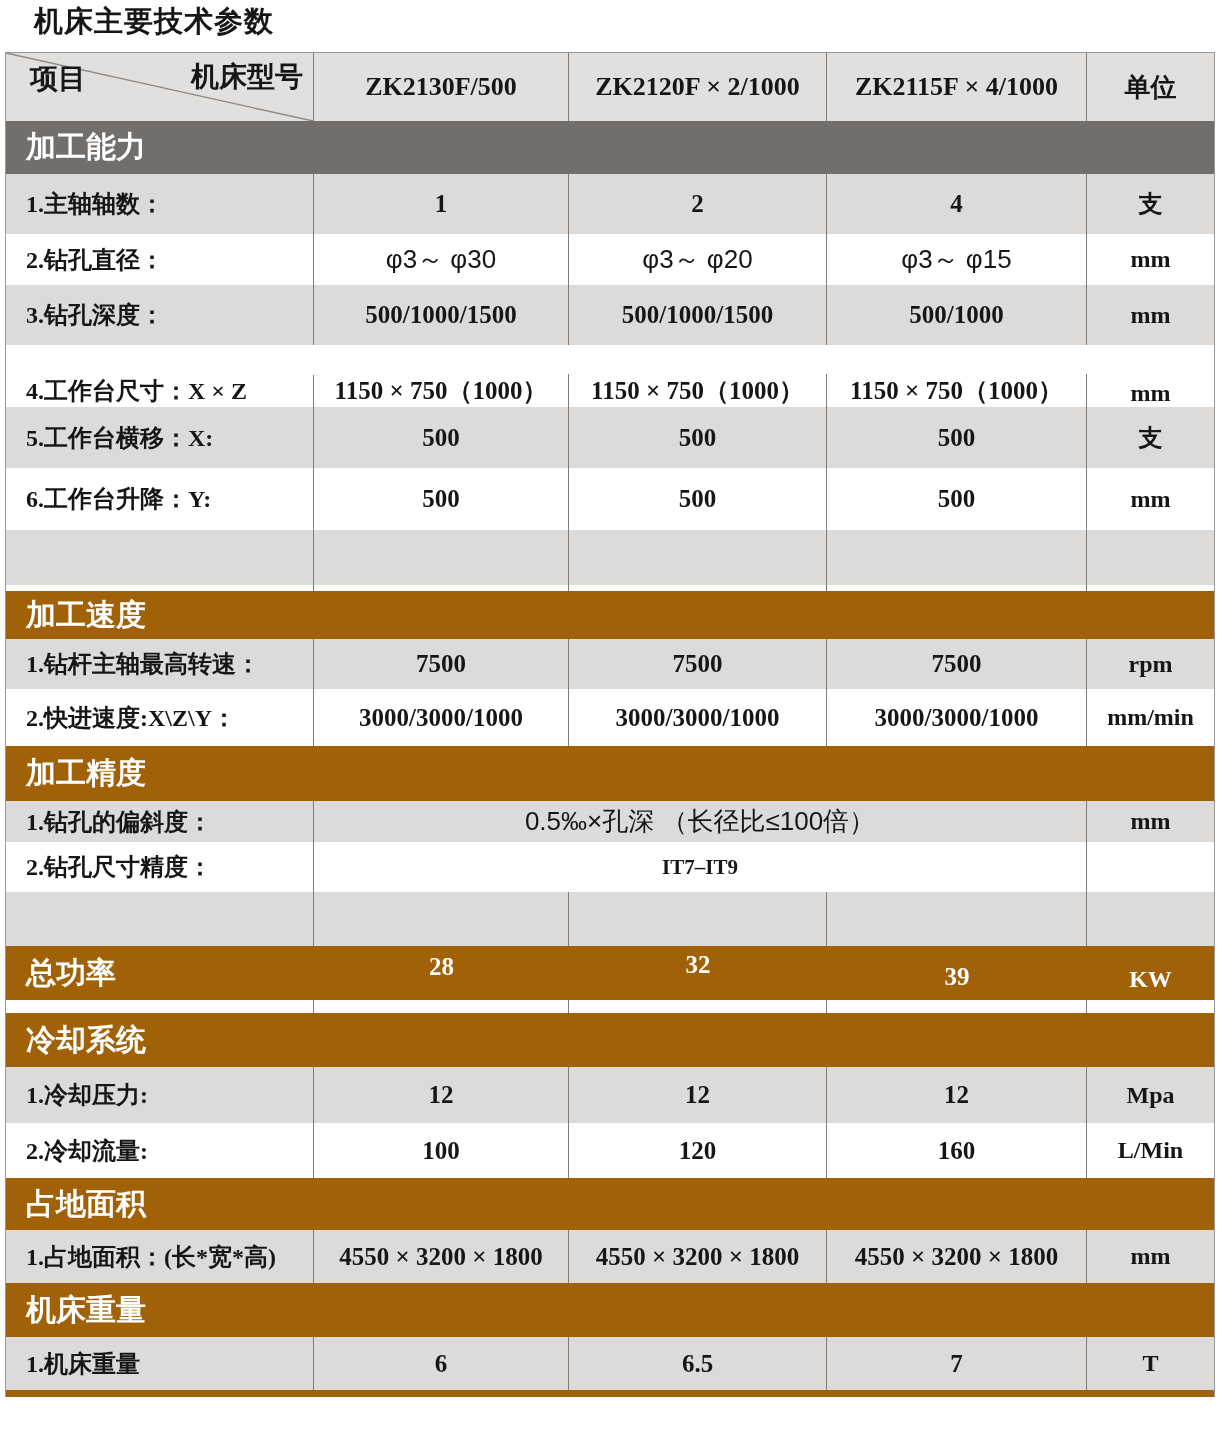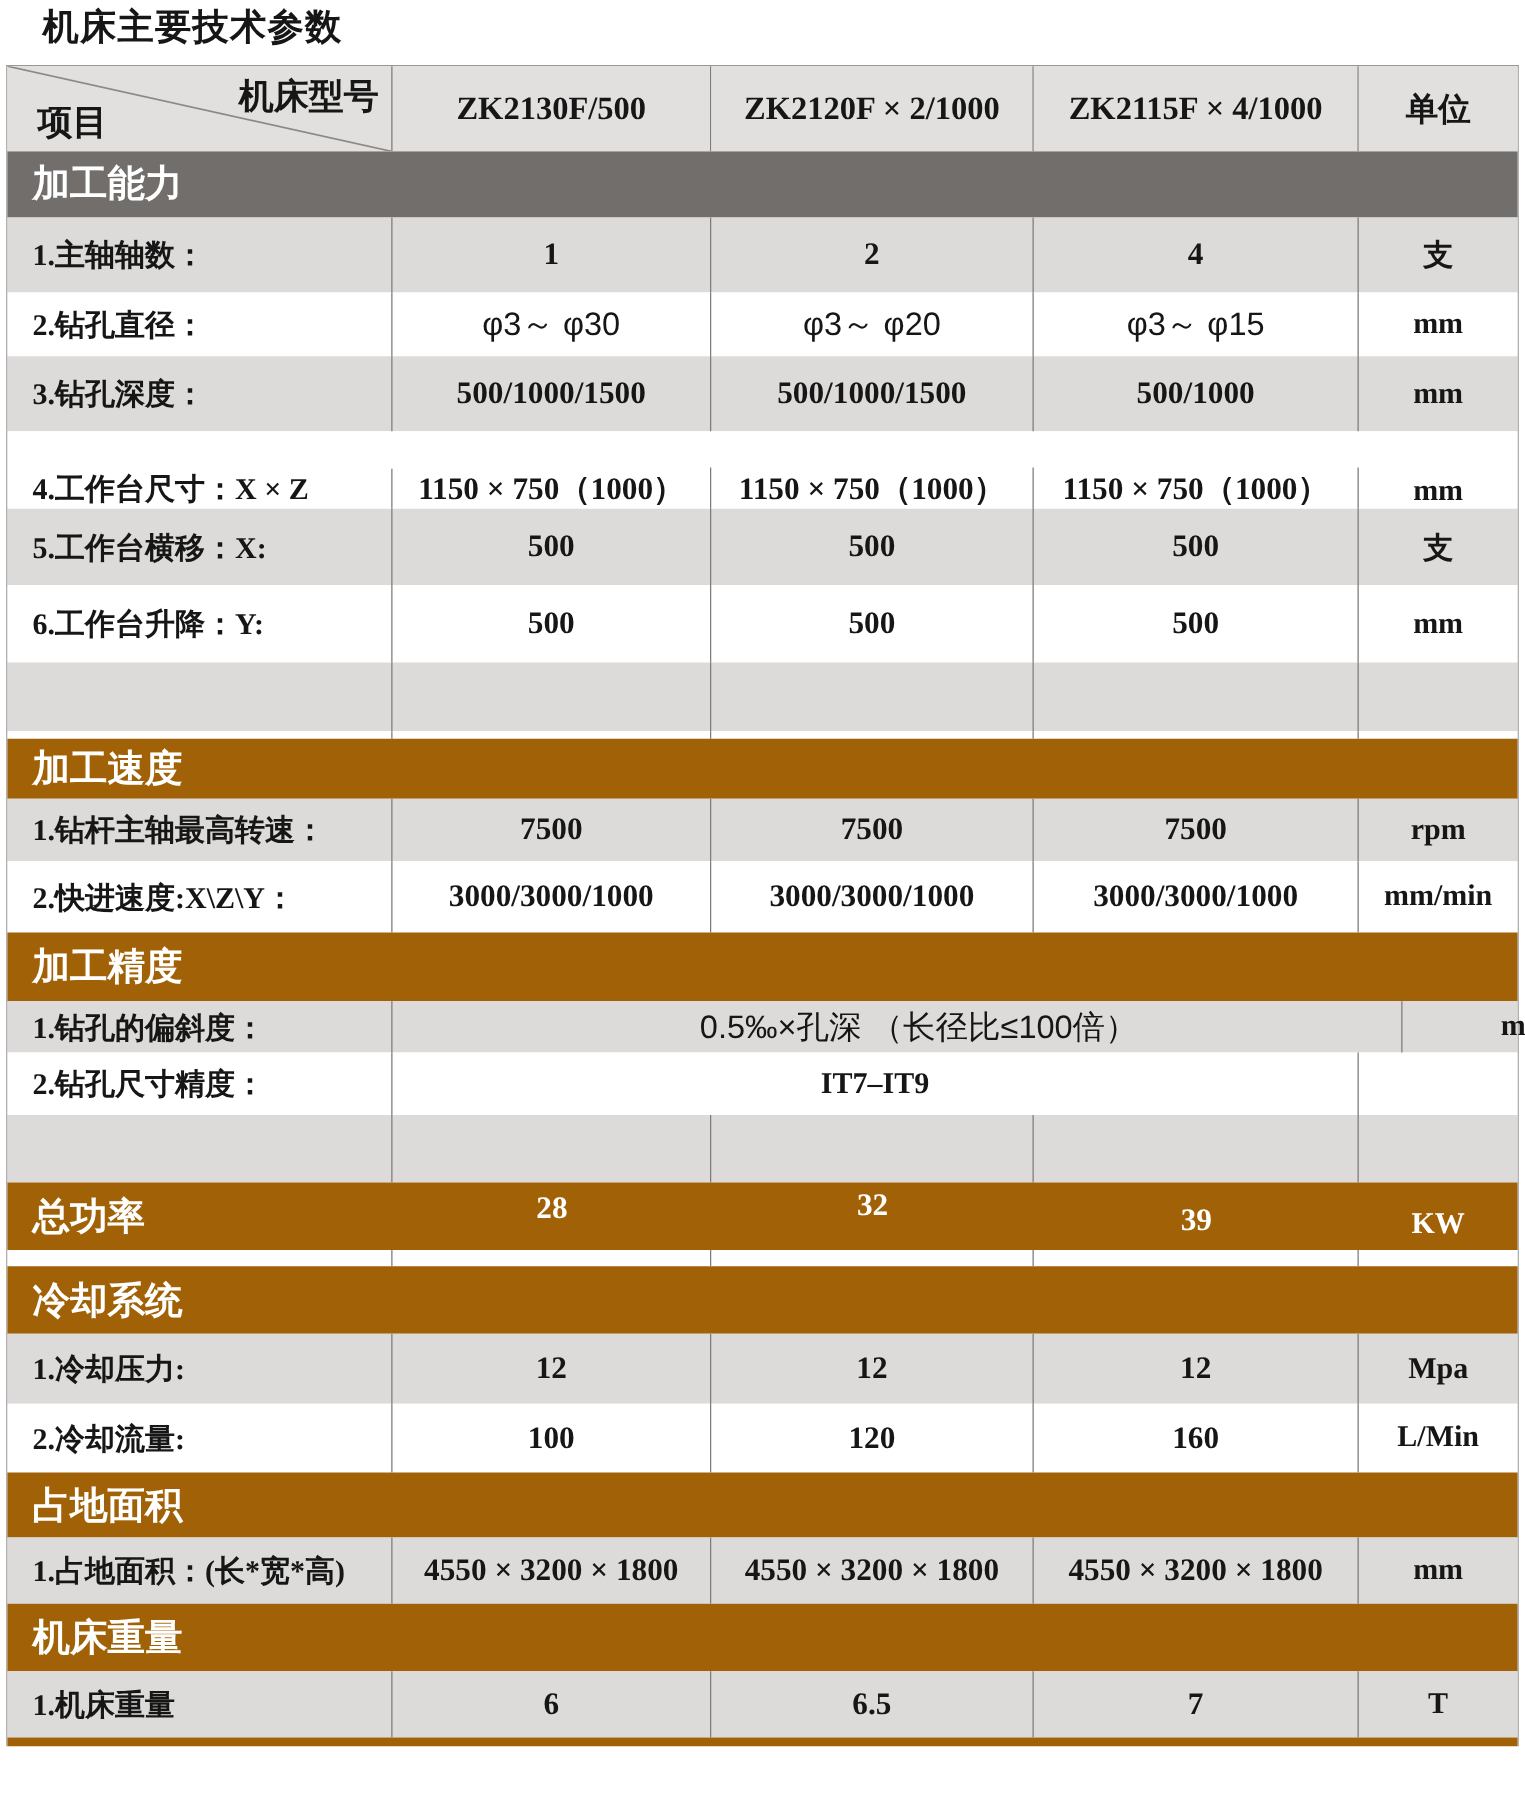--- a/index.html
+++ b/index.html
@@ -36,40 +36,40 @@
   .sh-dark2{background:#a16207;}
   
   .t-header{height:68px;background:#e1e0de;}
   .hcell{
     box-sizing:border-box;display:flex;align-items:center;justify-content:center;
     font-weight:bold;font-size:26px;background:#e1e0de;
   }
   .diag{position:relative;background:#e1e0de;}
   .diag svg{position:absolute;left:0;top:0;width:100%;height:100%;}
   .diag-top{position:absolute;top:5px;right:10px;font-size:28px;font-weight:bold;}
-  .diag-bottom{position:absolute;bottom:4px;left:24px;font-size:28px;font-weight:bold;}
+  .diag-bottom{position:absolute;bottom:23px;left:24px;font-size:28px;font-weight:bold;}
   
   .t-section .sec-label, .t-section-values .sec-label{
     color:#ffffff;
     font-family:"Liberation Sans","DejaVu Sans",sans-serif;
     font-weight:bold;font-size:30px;
     justify-content:flex-start;padding-left:20px;
   }
   
   .label{
     justify-content:flex-start;padding-left:20px;
     font-weight:bold;font-size:24px;
   }
   .val,.unit{font-weight:bold;font-size:25px;}
   .unit{font-size:24px;}
   .sans-vals .val, .sans-vals .merged-val{
     font-family:"Liberation Sans","DejaVu Sans",sans-serif;
     font-weight:400;font-size:26px;
   }
-  .merged-val{font-weight:bold;font-size:24px;}
+  .merged-val{font-weight:bold;font-size:21px;}
   
   .t-section-values .dval{color:#ffffff;font-weight:bold;font-size:25px;}
   .t-section-values .dval.v0{transform:translateY(-6px);}
   .t-section-values .dval.v1{transform:translateY(-8px);}
   .t-section-values .dval.v2{transform:translateY(4px);}
   .t-section-values .dval.vu{transform:translateY(6px);font-size:24px;}
 </style>
 </head>
 <body>
 
@@ -162,21 +162,21 @@
       <div class="trow t-data bg-white" style="height: 57px;">
         <div class="cell label cdiv" style="flex: 0 0 308px;">2.快进速度:X\Z\Y：</div>
         <div class="cell val cdiv" style="flex: 0 0 255px;">3000/3000/1000</div>
         <div class="cell val cdiv" style="flex: 0 0 258px;">3000/3000/1000</div>
         <div class="cell val cdiv" style="flex: 0 0 260px;">3000/3000/1000</div>
         <div class="cell unit" style="flex: 0 0 127px;">mm/min</div>
       </div>
       <div class="trow t-section sh-dark2" style="height: 55px;">
         <div class="cell sec-label" style="flex: 0 0 1208px;">加工精度</div>
       </div>
-      <div class="trow t-merged bg-gray sans-vals" style="height: 41px; gap: 35px;">
+      <div class="trow t-merged bg-gray sans-vals" style="height: 41px;">
         <div class="cell label cdiv" style="flex: 0 0 308px;">1.钻孔的偏斜度：</div>
         <div class="cell merged-val cdiv" style="flex: 0 0 773px;">0.5‰×孔深 （长径比≤100倍）</div>
         <div class="cell unit" style="flex: 0 0 127px;">mm</div>
       </div>
       <div class="trow t-merged bg-white" style="height: 50px;">
         <div class="cell label cdiv" style="flex: 0 0 308px;">2.钻孔尺寸精度：</div>
         <div class="cell merged-val cdiv" style="flex: 0 0 773px;">IT7–IT9</div>
         <div class="cell unit" style="flex: 0 0 127px;"></div>
       </div>
       <div class="trow t-empty bg-gray" style="height: 54px;">

